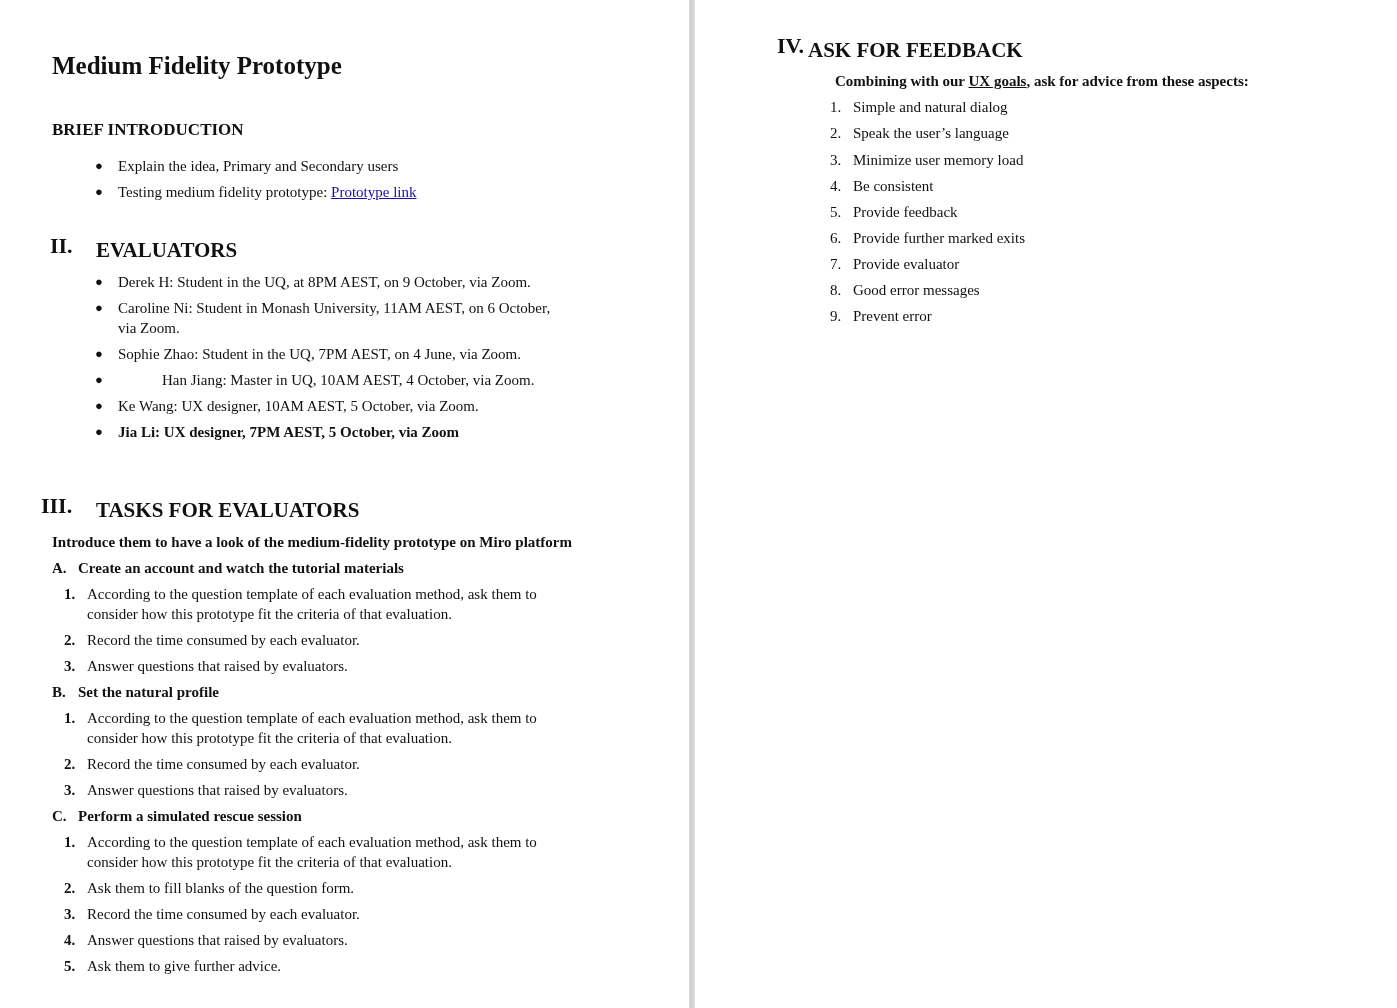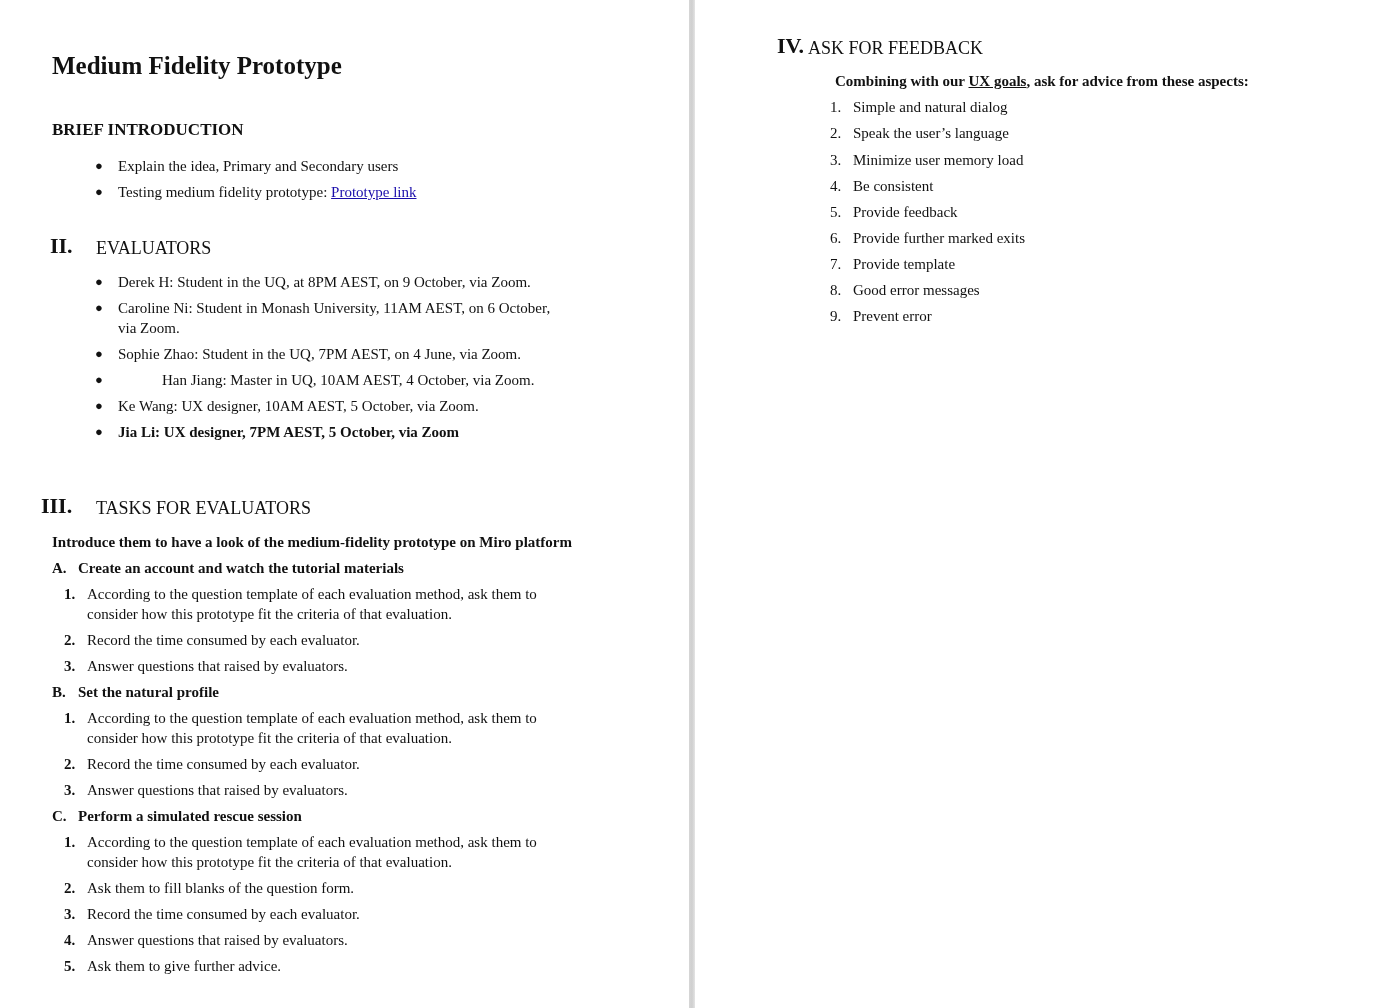--- a/index.html
+++ b/index.html
@@ -13,21 +13,21 @@
     .page-left { left: 0; width: 689px; }
     .page-right { left: 695px; width: 702px; }
     .divider {
       position: absolute; left: 689px; top: 0; width: 6px; height: 1008px;
       background: linear-gradient(to right, #d6d6d6 0, #cfcfcf 50%, #e4e4e4 100%);
     }
     .abs { position: absolute; white-space: nowrap; }
     .title { left: 52px; top: 52px; font-size: 25px; font-weight: bold; }
     .h-plain { font-size: 17px; font-weight: bold; }
     .roman { font-size: 22px; font-weight: bold; }
-    .h-sec { font-size: 18px; font-weight: normal; }
+    .h-sec { font-size: 21px; font-weight: bold; }
     .body-text { font-size: 15px; line-height: 20px; }
     .bold { font-weight: bold; }
     .bullet { position: absolute; font-size: 13px; }
     .link { color: #1a0dab; text-decoration: underline; cursor: pointer; }
     .underline { text-decoration: underline; margin-top: 20px; }
     .num { position: absolute; font-weight: bold; font-size: 15px; }
     .num-plain { position: absolute; font-size: 15px; }
   </style>
 </head>
 <body>
@@ -117,18 +117,18 @@
   <div class="abs body-text" style="left:158px; top:123px;">Speak the user’s language</div>
   <span class="num-plain" style="left:135px; top:150px; line-height:20px;">3.</span>
   <div class="abs body-text" style="left:158px; top:150px;">Minimize user memory load</div>
   <span class="num-plain" style="left:135px; top:176px; line-height:20px;">4.</span>
   <div class="abs body-text" style="left:158px; top:176px;">Be consistent</div>
   <span class="num-plain" style="left:135px; top:202px; line-height:20px;">5.</span>
   <div class="abs body-text" style="left:158px; top:202px;">Provide feedback</div>
   <span class="num-plain" style="left:135px; top:228px; line-height:20px;">6.</span>
   <div class="abs body-text" style="left:158px; top:228px;">Provide further marked exits</div>
   <span class="num-plain" style="left:135px; top:254px; line-height:20px;">7.</span>
-  <div class="abs body-text" style="left:158px; top:254px;">Provide template</div>
+  <div class="abs body-text" style="left:158px; top:254px;">Provide evaluator</div>
   <span class="num-plain" style="left:135px; top:280px; line-height:20px;">8.</span>
   <div class="abs body-text" style="left:158px; top:280px;">Good error messages</div>
   <span class="num-plain" style="left:135px; top:306px; line-height:20px;">9.</span>
   <div class="abs body-text" style="left:158px; top:306px;">Prevent error</div>
 </div>
 
 </body></html>

